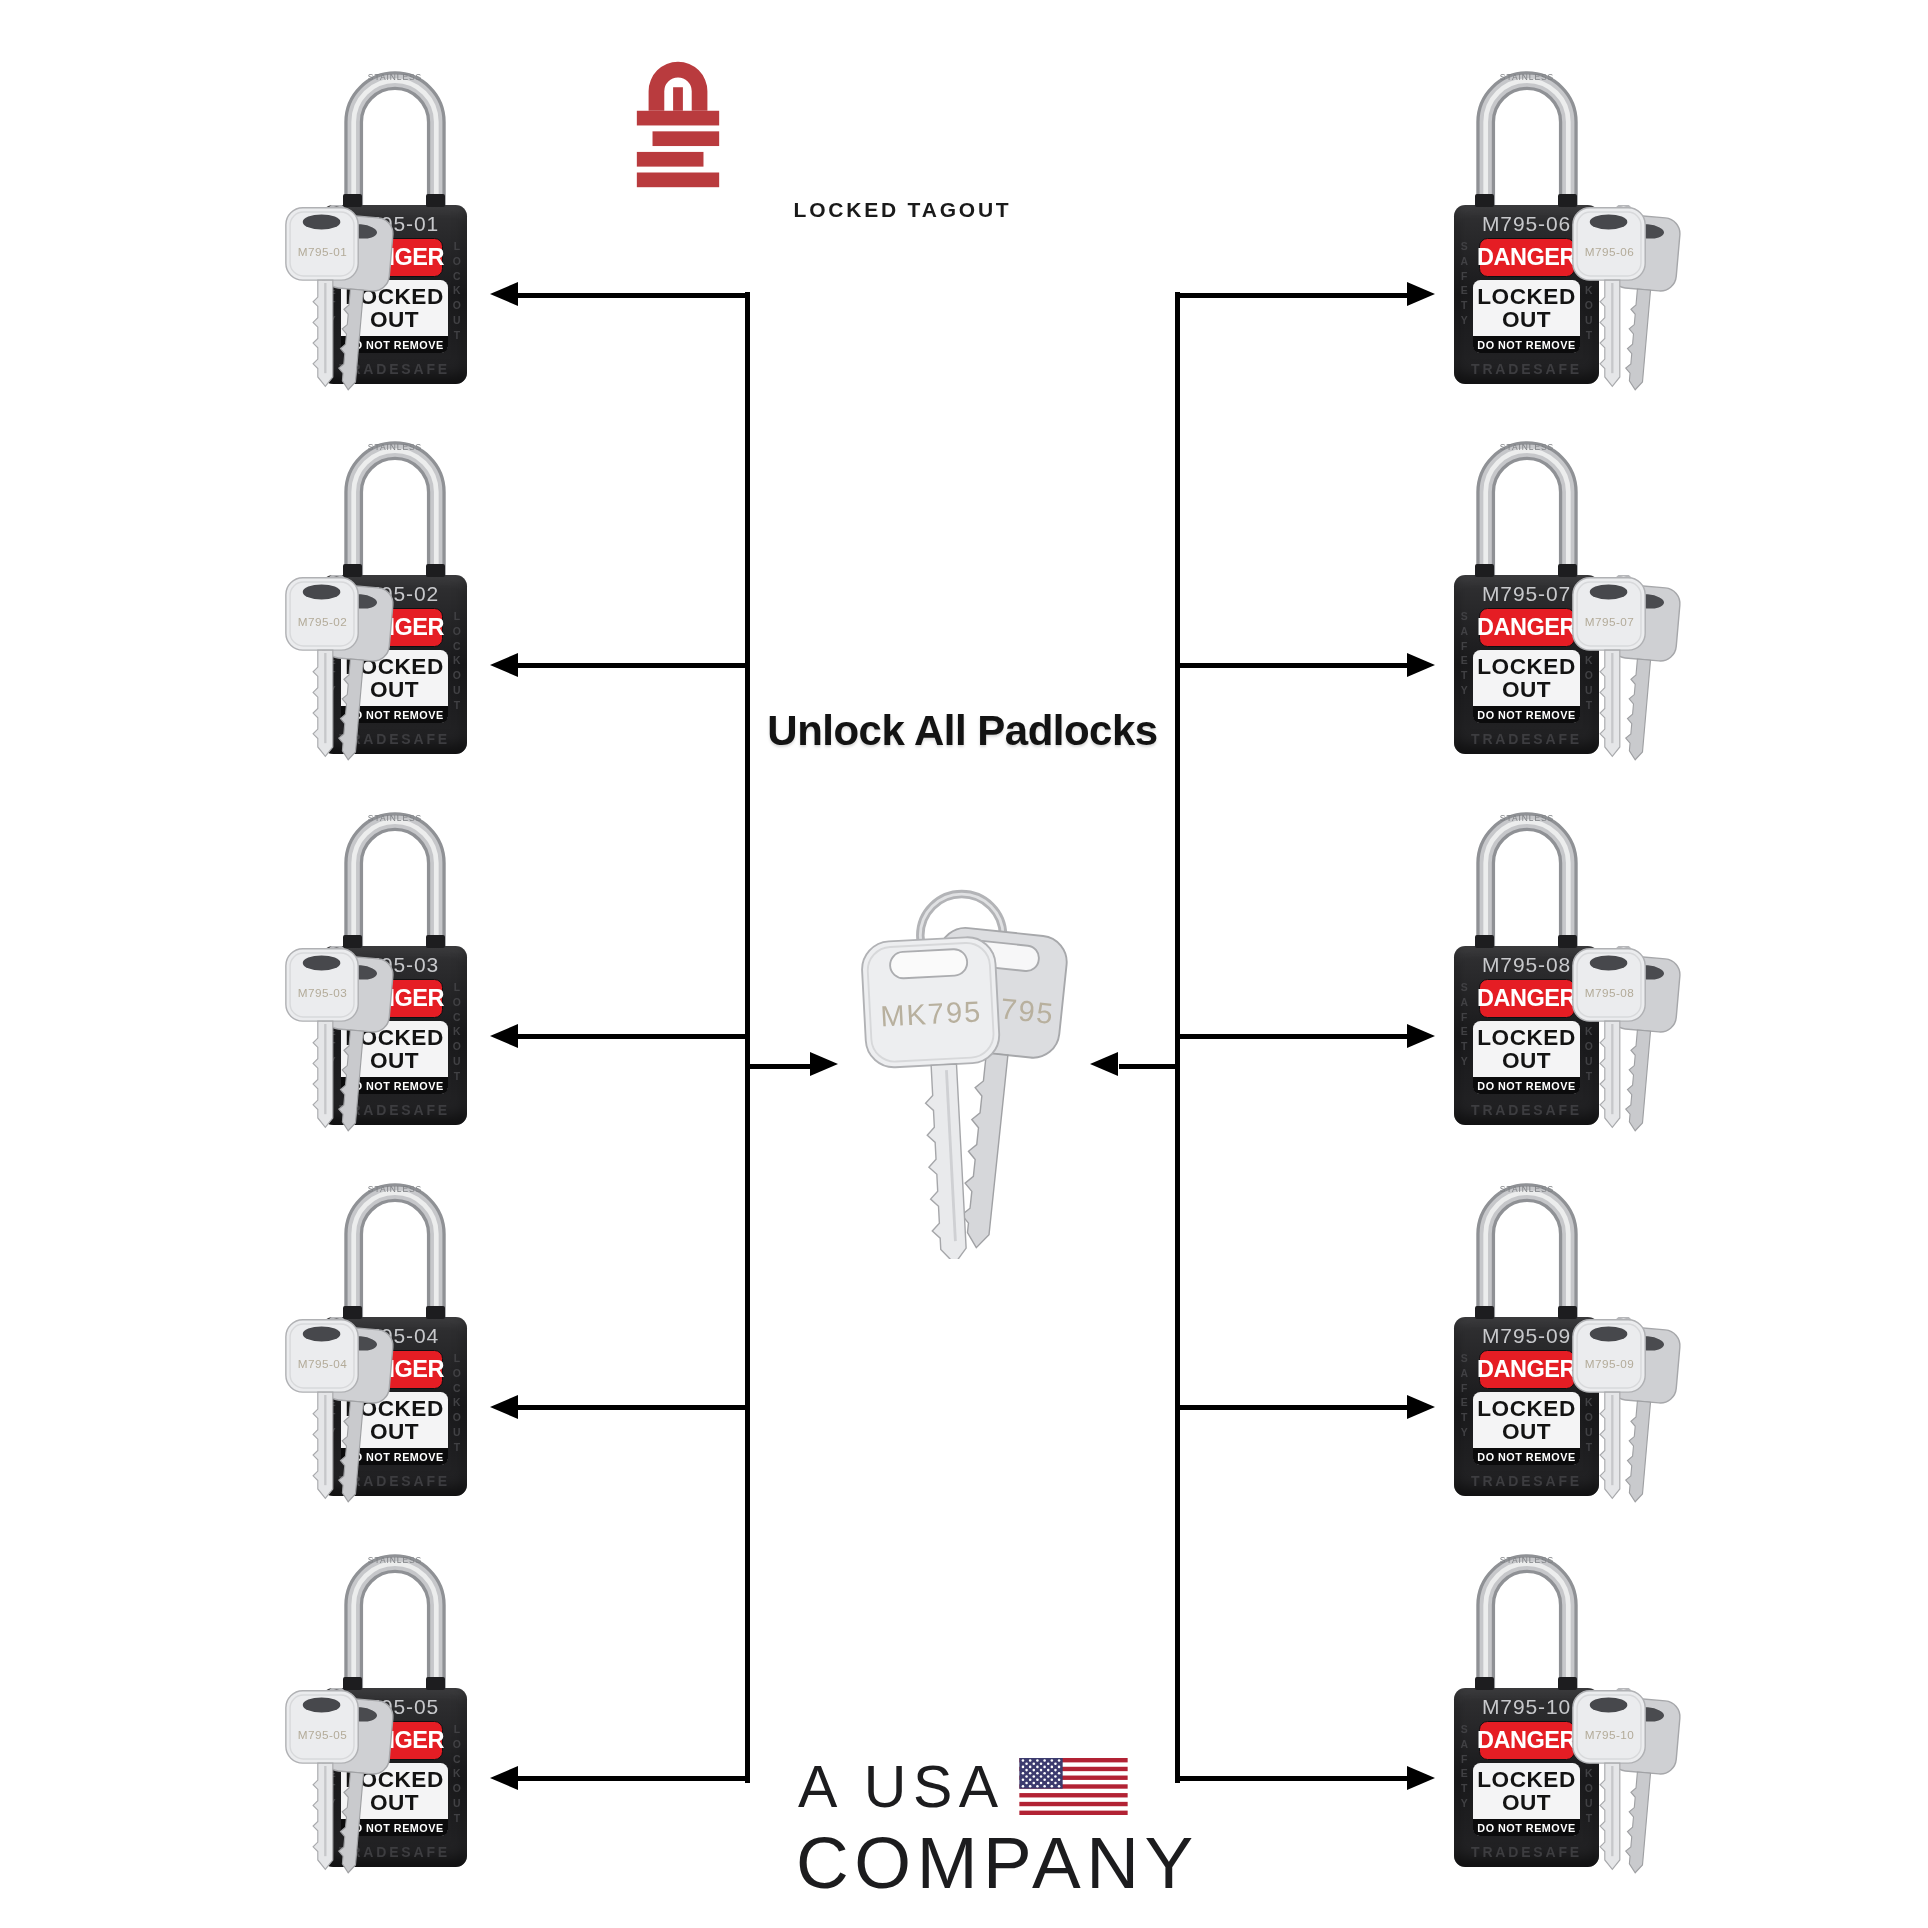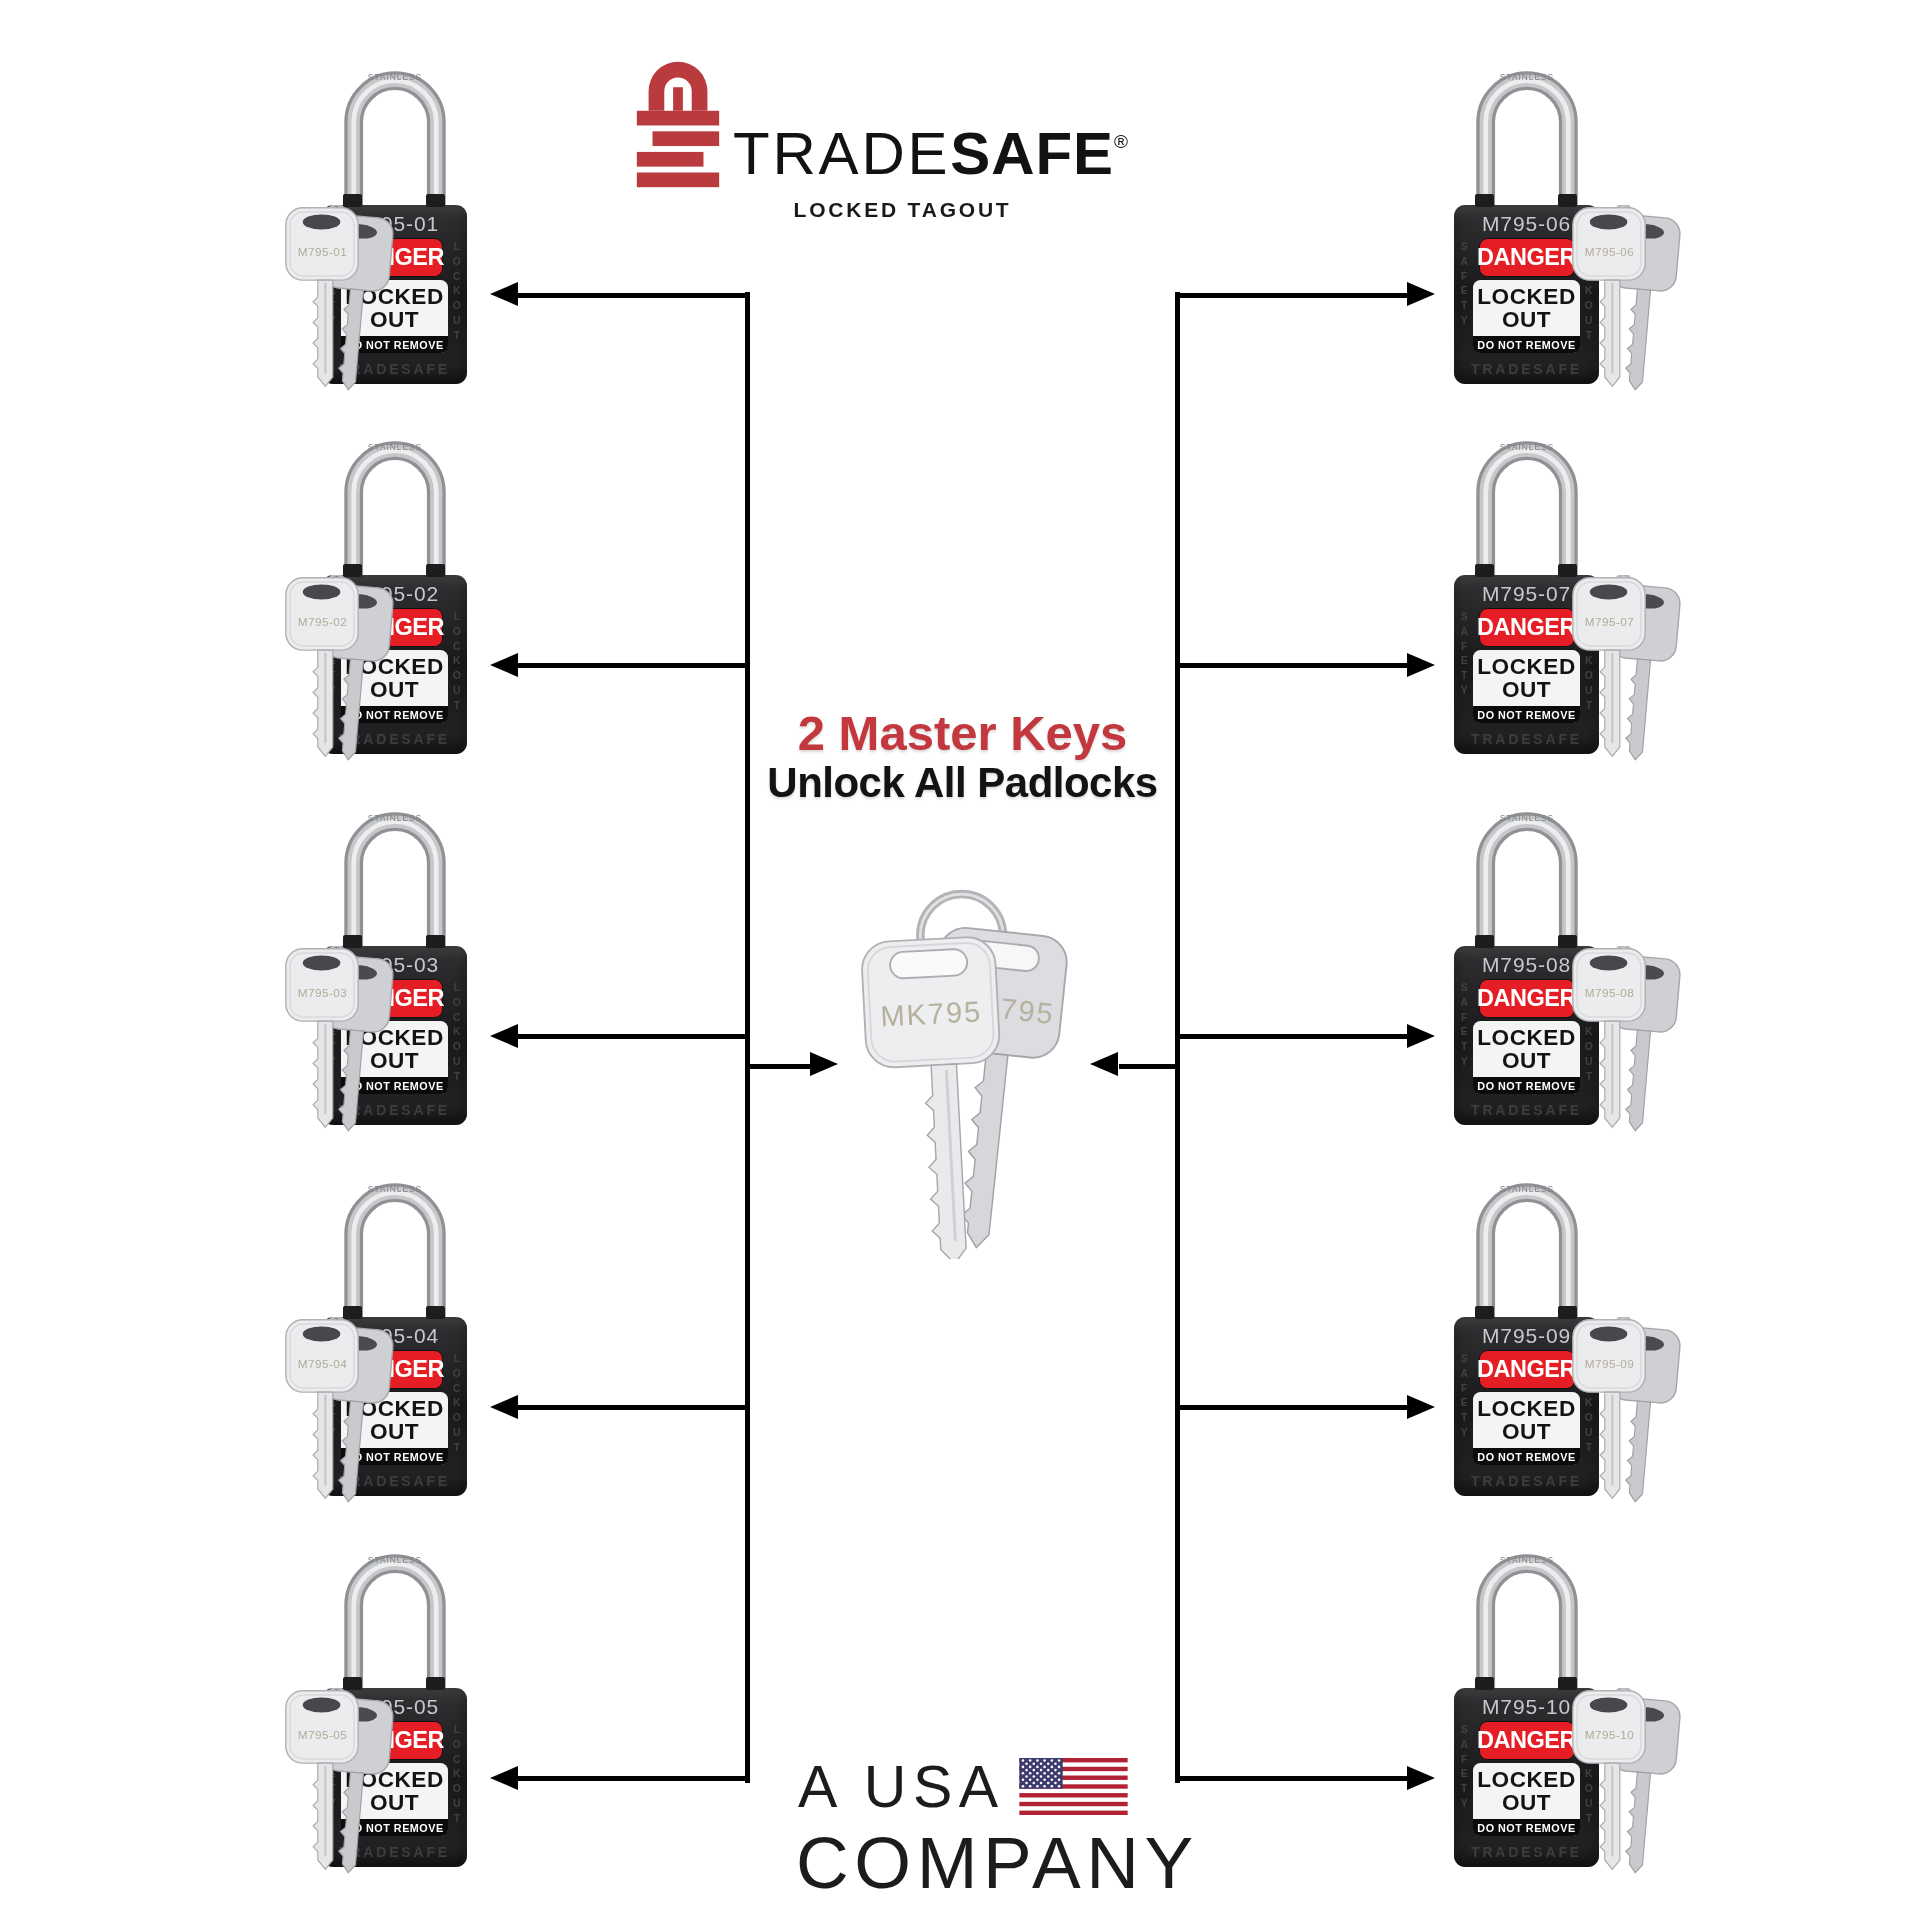--- a/index.html
+++ b/index.html
@@ -80,26 +80,24 @@
     <svg id="logo-icon" viewBox="0 0 100 140">
       <g fill="#b93b3e">
         <path d="M20,57 V37 a30,30 0 0 1 60,0 V57 H64 V37 a14,14 0 0 0 -28,0 V57 Z"></path>
         <rect x="45" y="33" width="10" height="24"></rect>
         <rect x="8" y="57" width="84" height="15"></rect>
         <rect x="24" y="78" width="68" height="15"></rect>
         <rect x="8" y="99" width="68" height="15"></rect>
         <rect x="8" y="120" width="84" height="15"></rect>
       </g>
     </svg>
-    <div id="brand-name"><span class="lt">TRADE</span><span class="bd">SAFE</span><sup>®</sup></div>
     <div id="brand-tagline">LOCKED TAGOUT</div>
   </div>
 
   <div id="headline">
-    <div class="h1">2 Master Keys</div>
     <div class="h2">Unlock All Padlocks</div>
   </div>
 
   <svg id="masterkeys" viewBox="0 0 262 404">
     <circle cx="128" cy="60" r="44" fill="none" stroke="#b3b4b7" stroke-width="9"></circle>
     <circle cx="128" cy="60" r="44" fill="none" stroke="#e0e1e3" stroke-width="3"></circle>
 
     <g transform="translate(100,56) rotate(6 68 65)">
       <rect x="0" y="0" width="136" height="130" rx="28" fill="#dcdde0" stroke="#a7a8ab" stroke-width="2"></rect>
       <rect x="28" y="12" width="78" height="27" rx="13" fill="#f7f7f8" stroke="#aaabae" stroke-width="2"></rect>

